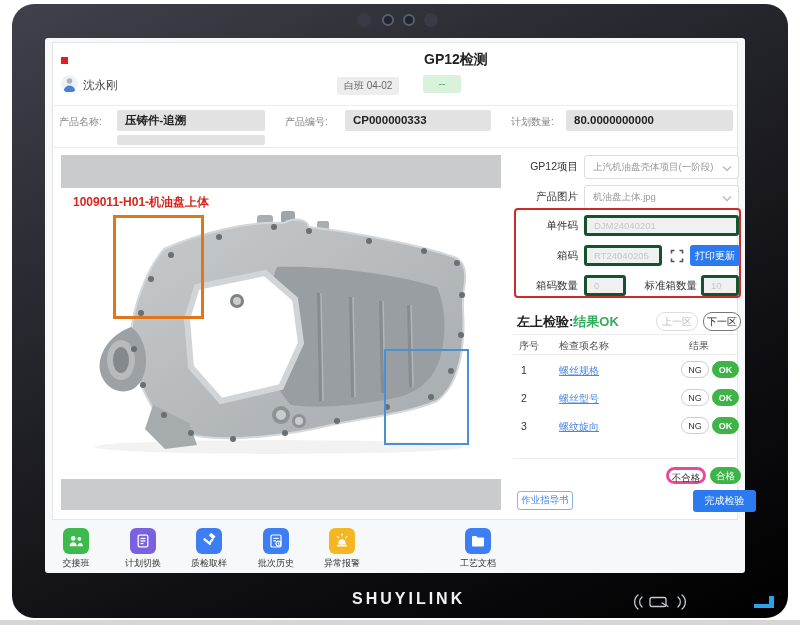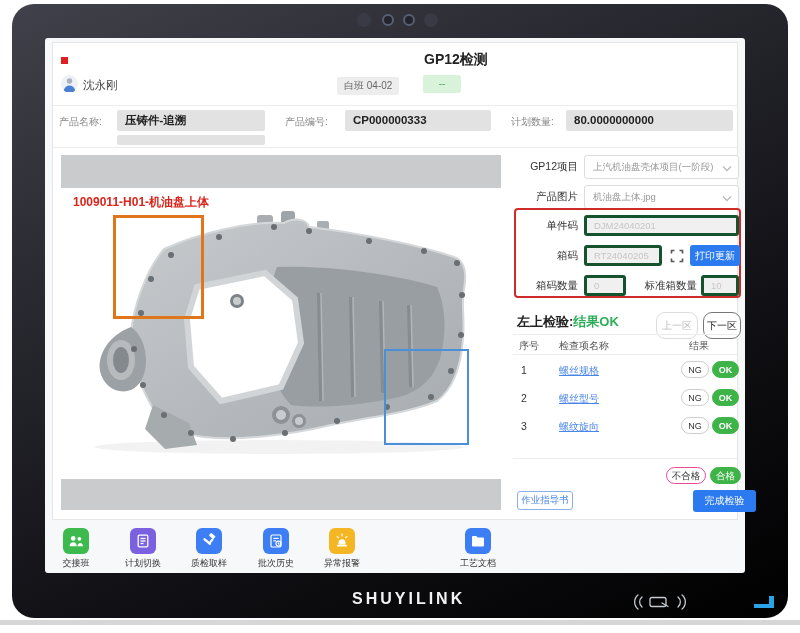--- a/index.html
+++ b/index.html
@@ -45,31 +45,31 @@
          font-size:9.5px; color:#999; line-height:22px; padding:0 18px 0 8px; white-space:nowrap; overflow:hidden; }
   .sel svg { position:absolute; right:6px; top:9px; }
   .ro-input { position:absolute; left:531px; height:21px; background:#f0f0f0; border:3px solid #14532d; border-radius:3px;
               font-size:9.5px; color:#c6c6c6; font-family:"Liberation Sans",sans-serif; padding:0 7px; }
   .ro-input::placeholder { color:#c6c6c6; opacity:1; }
   .red-group { position:absolute; left:461px; top:165px; width:227px; height:90px; border:2px solid #cf2a2a; border-radius:4px; }
   .btn-blue { position:absolute; background:#2b7af0; border:none; border-radius:3px; color:#fff; cursor:pointer;
               font-family:"Liberation Sans",sans-serif; }
   .zone-title { position:absolute; left:464px; top:270px; font-size:13px; font-weight:bold; color:#222; }
   .zone-result { color:#2fae5a; }
-  .zone-btn { position:absolute; top:269px; height:27px; background:#fff; border-radius:9px; font-size:10px; text-align:center;
+  .zone-btn { position:absolute; top:269px; height:19px; background:#fff; border-radius:9px; font-size:10px; text-align:center;
               line-height:17px; cursor:pointer; font-family:"Liberation Sans",sans-serif; }
   .zone-btn.prev { left:603px; width:42px; border:1px solid #ddd; color:#bbb; }
   .zone-btn.next { left:650px; width:38px; border:1px solid #777; color:#222; }
   .tbl-head { position:absolute; font-size:10px; color:#555; }
   .tbl-no { position:absolute; font-size:10.5px; color:#333; }
   .tbl-link { position:absolute; font-size:10px; color:#4a86e8; text-decoration:underline; cursor:pointer; }
   .pill { position:absolute; height:17px; border-radius:9px; font-size:9px; text-align:center; line-height:16px; cursor:pointer; }
   .pill.ng { width:28px; background:#fff; border:1px solid #ccc; color:#333; }
   .pill.ok { width:27px; background:#3eb347; border:1px solid #3eb347; color:#fff; font-weight:bold; }
-  .pill.fail { left:613px; top:424px; width:40px; background:#fff; border:1px solid #ec4899; color:#333; font-size:9.5px; }
+  .pill.fail { left:613px; top:424px; width:40px; background:#fff; border:3px solid #ec4899; color:#333; font-size:9.5px; }
   .pill.pass { left:657px; top:424px; width:31px; background:#3eb347; border:1px solid #3eb347; color:#fff; font-size:9.5px; }
   .btn-outline { position:absolute; left:464px; top:448px; width:56px; height:19px; background:#fff; border:1px solid #8ab0e8;
                  border-radius:3px; color:#4a86e8; font-size:9.5px; cursor:pointer; font-family:"Liberation Sans",sans-serif; }
 
   
   .tool-item { position:absolute; top:528px; width:56px; text-align:center; cursor:pointer; }
   .tool-tile { width:26px; height:26px; border-radius:6px; margin:0 auto; display:flex; align-items:center; justify-content:center; }
   .tool-label { margin-top:3px; font-size:9px; color:#333; }
 
   

